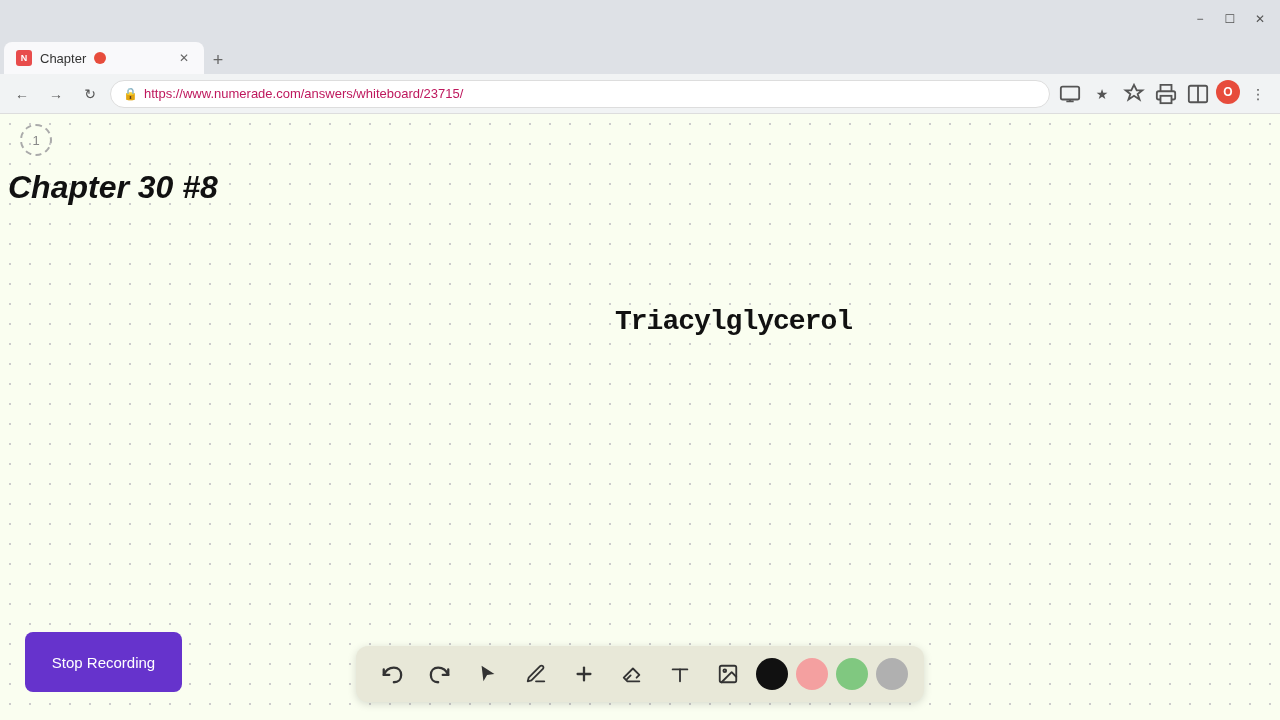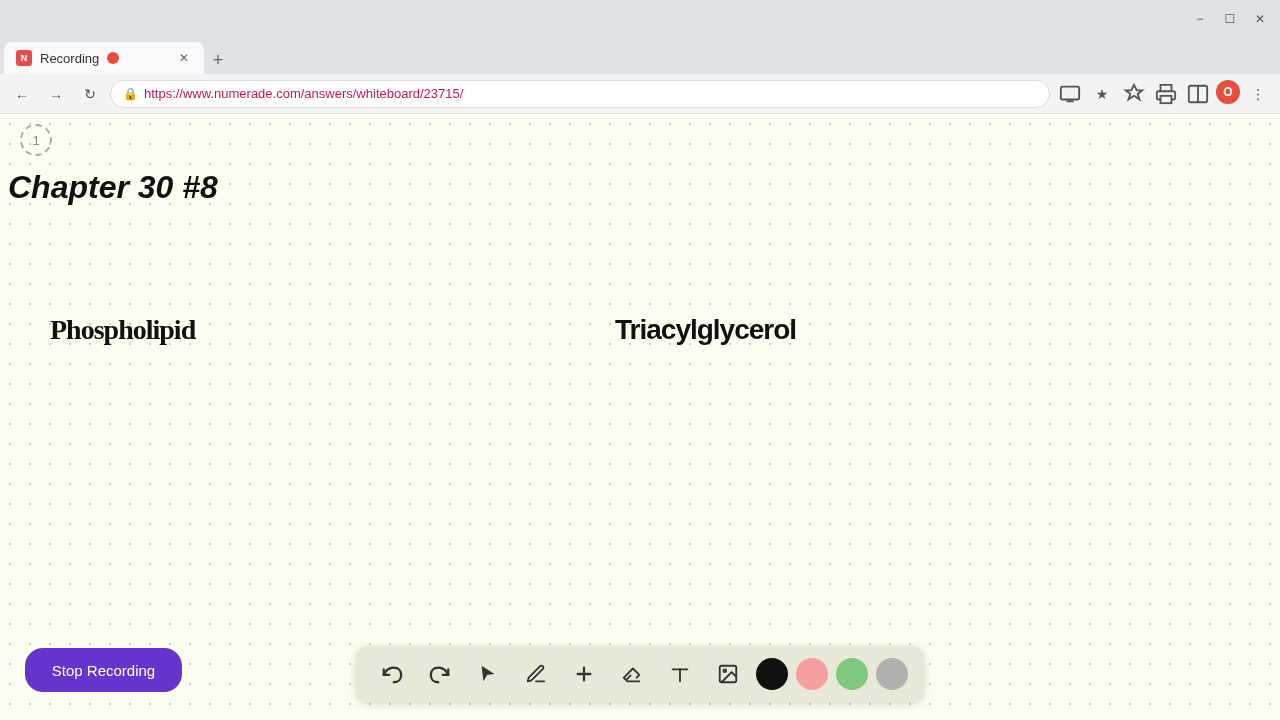--- a/index.html
+++ b/index.html
@@ -207,42 +207,42 @@
     }
 
     .phospholipid-text {
       top: 200px;
       left: 50px;
       font-family: 'Comic Sans MS', 'Chalkboard SE', cursive;
       font-weight: bold;
     }
 
     .triacylglycerol-text {
-      top: 200px;
+      top: 192px;
       left: 615px;
-      font-family: Liberation Sans, sans-serif;
+      font-family: Liberation Mono, monospace;
       font-weight: bold;
       text-align: center;
     }
 
     
     .stop-recording-btn {
       position: absolute;
       bottom: 28px;
       left: 25px;
       background: #6633cc;
       color: white;
       border: none;
-      border-radius: 18px;
+      border-radius: 8px;
       padding: 12px 20px;
       font-size: 15px;
       font-weight: 500;
       cursor: pointer;
       width: 157px;
-      height: 44px;
+      height: 60px;
       display: flex;
       align-items: center;
       justify-content: center;
     }
 
     
     .toolbar {
       position: absolute;
       bottom: 18px;
       left: 50%;
@@ -300,21 +300,21 @@
       <div style="width:24px;height:18px;display:flex;align-items:center;justify-content:center;font-size:12px;color:#555;cursor:pointer;">☐</div>
       <div style="width:24px;height:18px;display:flex;align-items:center;justify-content:center;font-size:12px;color:#555;cursor:pointer;">✕</div>
     </div>
   </div>
 
   <div class="tab-bar">
     <div class="tab">
       <div class="tab-favicon">
         <div style="font-size:9px;color:white;font-weight:bold;">N</div>
       </div>
-      <span>Recording</span>
+      <span>Chapter</span>
       <div class="tab-record-dot"></div>
       <div class="tab-close">✕</div>
     </div>
     <div class="tab-new">+</div>
   </div>
 
   <div class="nav-bar">
     <div class="nav-btn">←</div>
     <div class="nav-btn">→</div>
     <div class="nav-btn">↻</div>
@@ -357,21 +357,20 @@
 </div>
 
 <div class="whiteboard">
 
   <div class="page-number">
     <span>1</span>
   </div>
 
   <div class="chapter-title">Chapter 30 #8</div>
 
-  <div class="handwritten-text phospholipid-text">Phospholipid</div>
   <div class="handwritten-text triacylglycerol-text">Triacylglycerol</div>
 
   <button class="stop-recording-btn">Stop Recording</button>
 
   <div class="toolbar">
 
     <button class="toolbar-btn" title="Undo">
       <svg class="icon-svg" viewBox="0 0 24 24" fill="none" stroke="#333" stroke-width="2.5" stroke-linecap="round" stroke-linejoin="round">
         <path d="M3 7v6h6"></path>
         <path d="M3 13C5 8 9 5 14 5c5 0 8 3.5 8 8s-3 8-8 8"></path>

